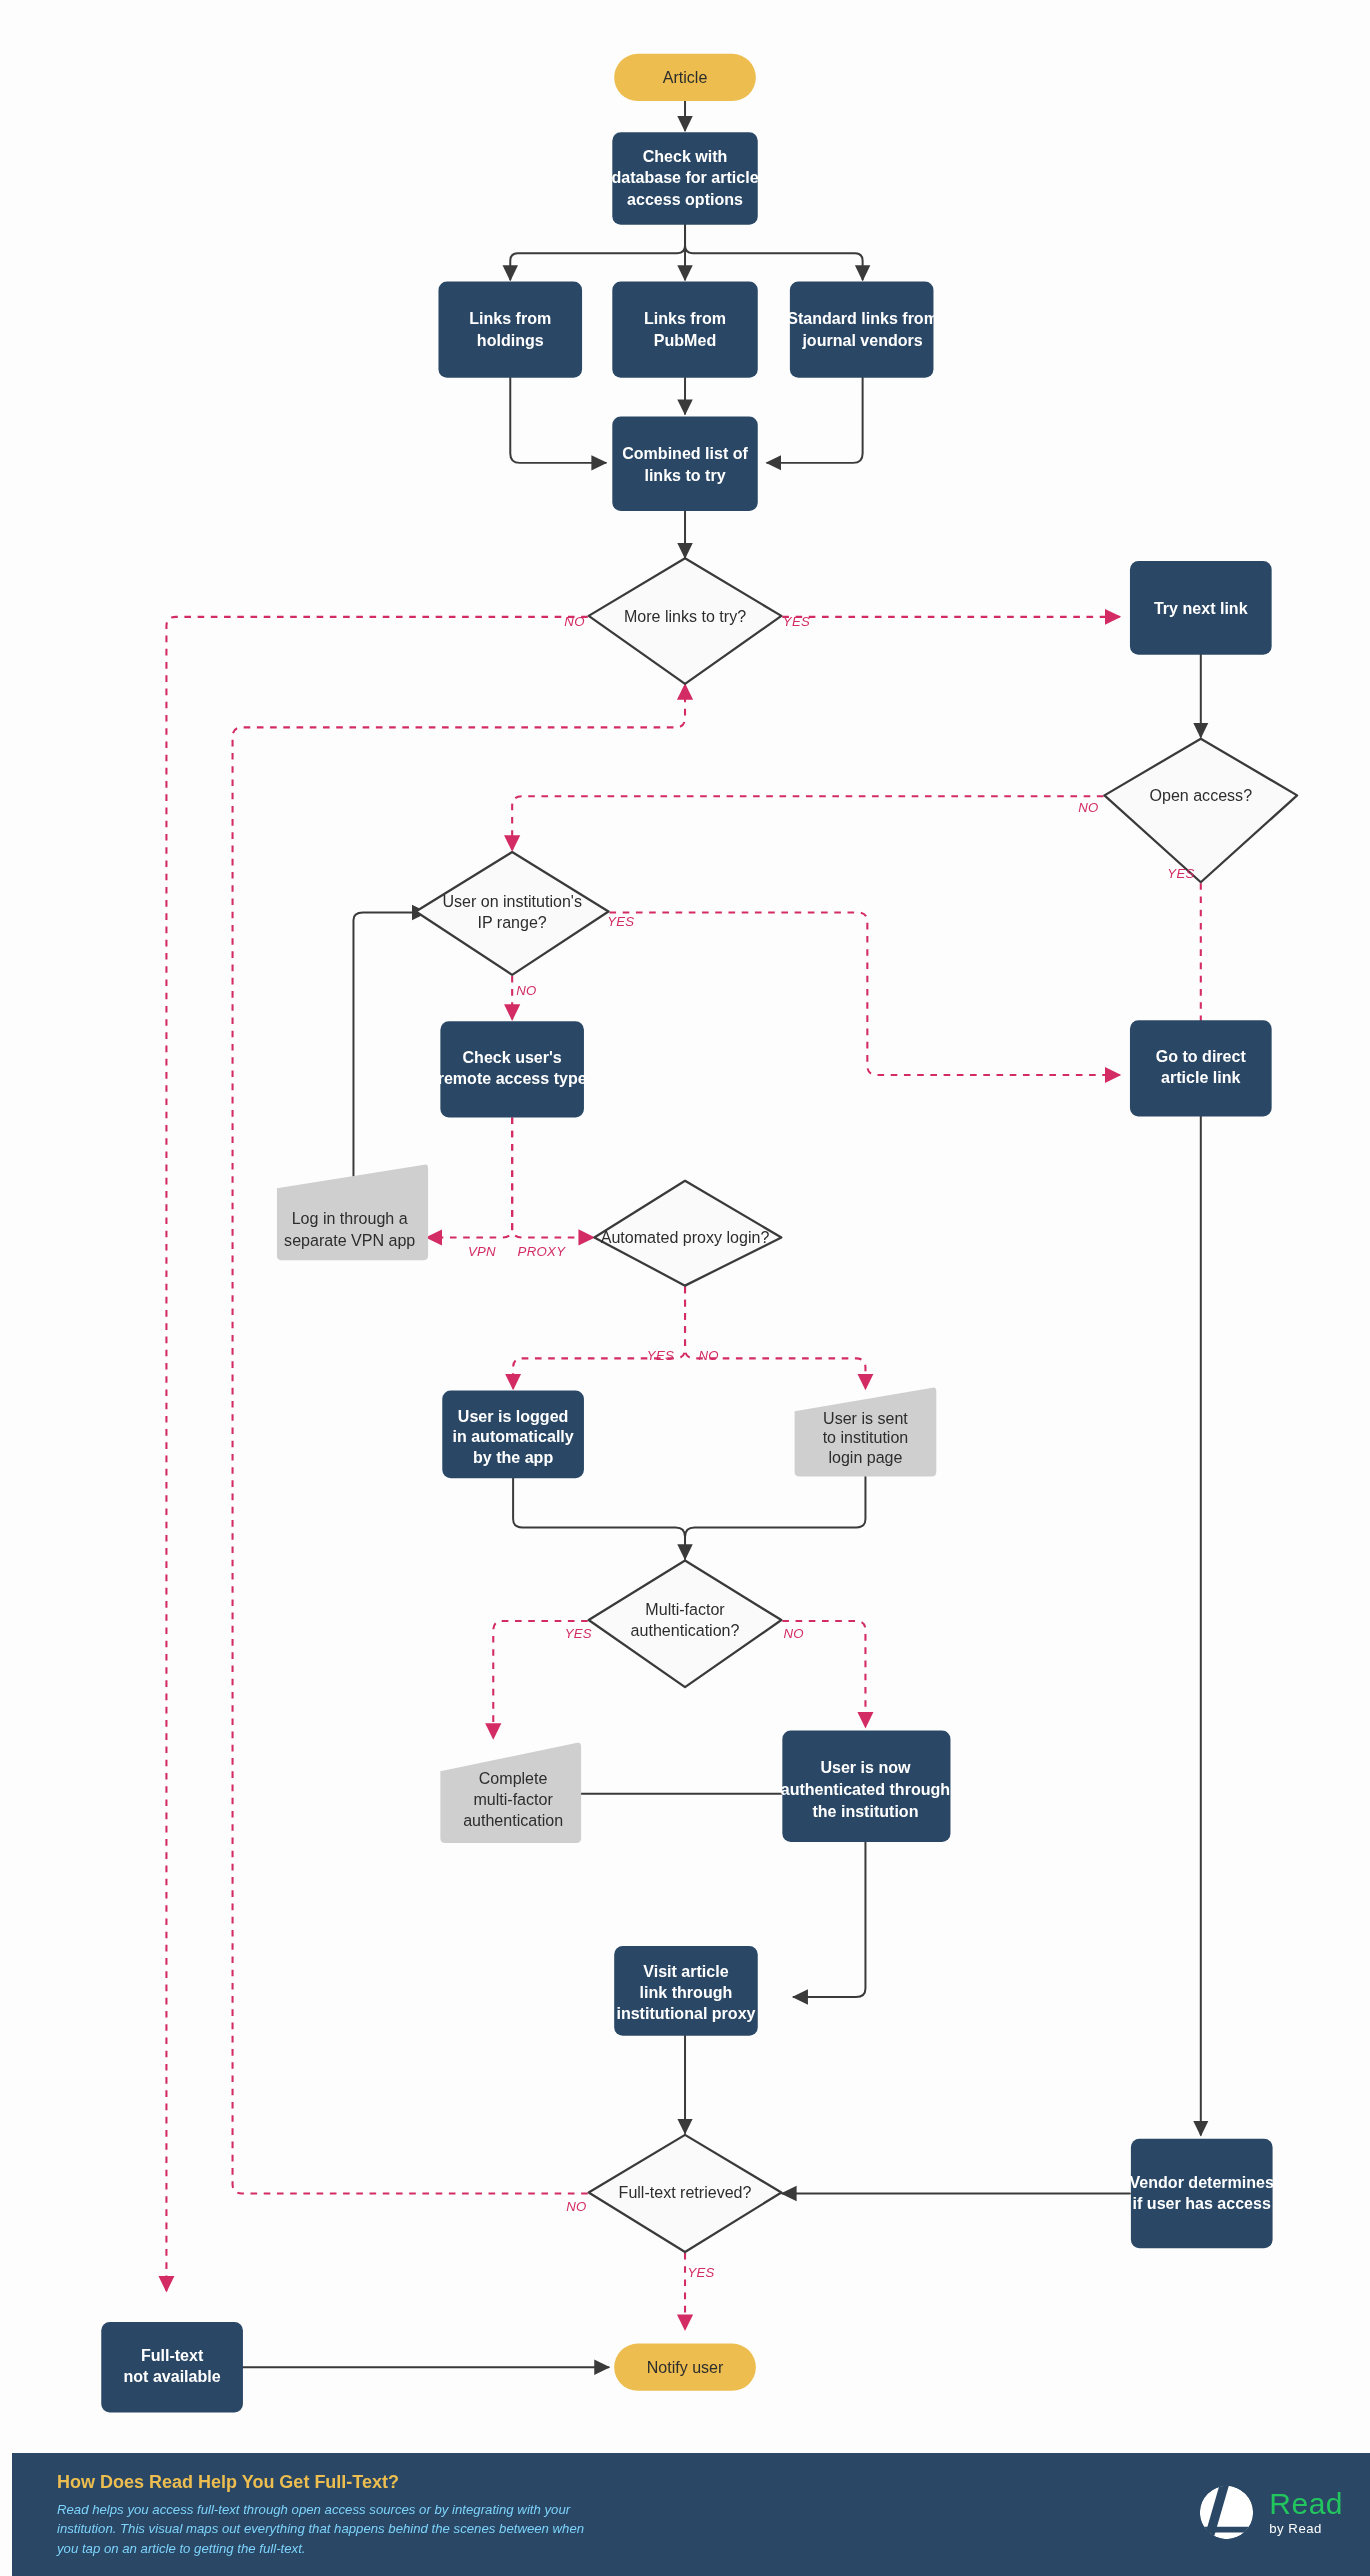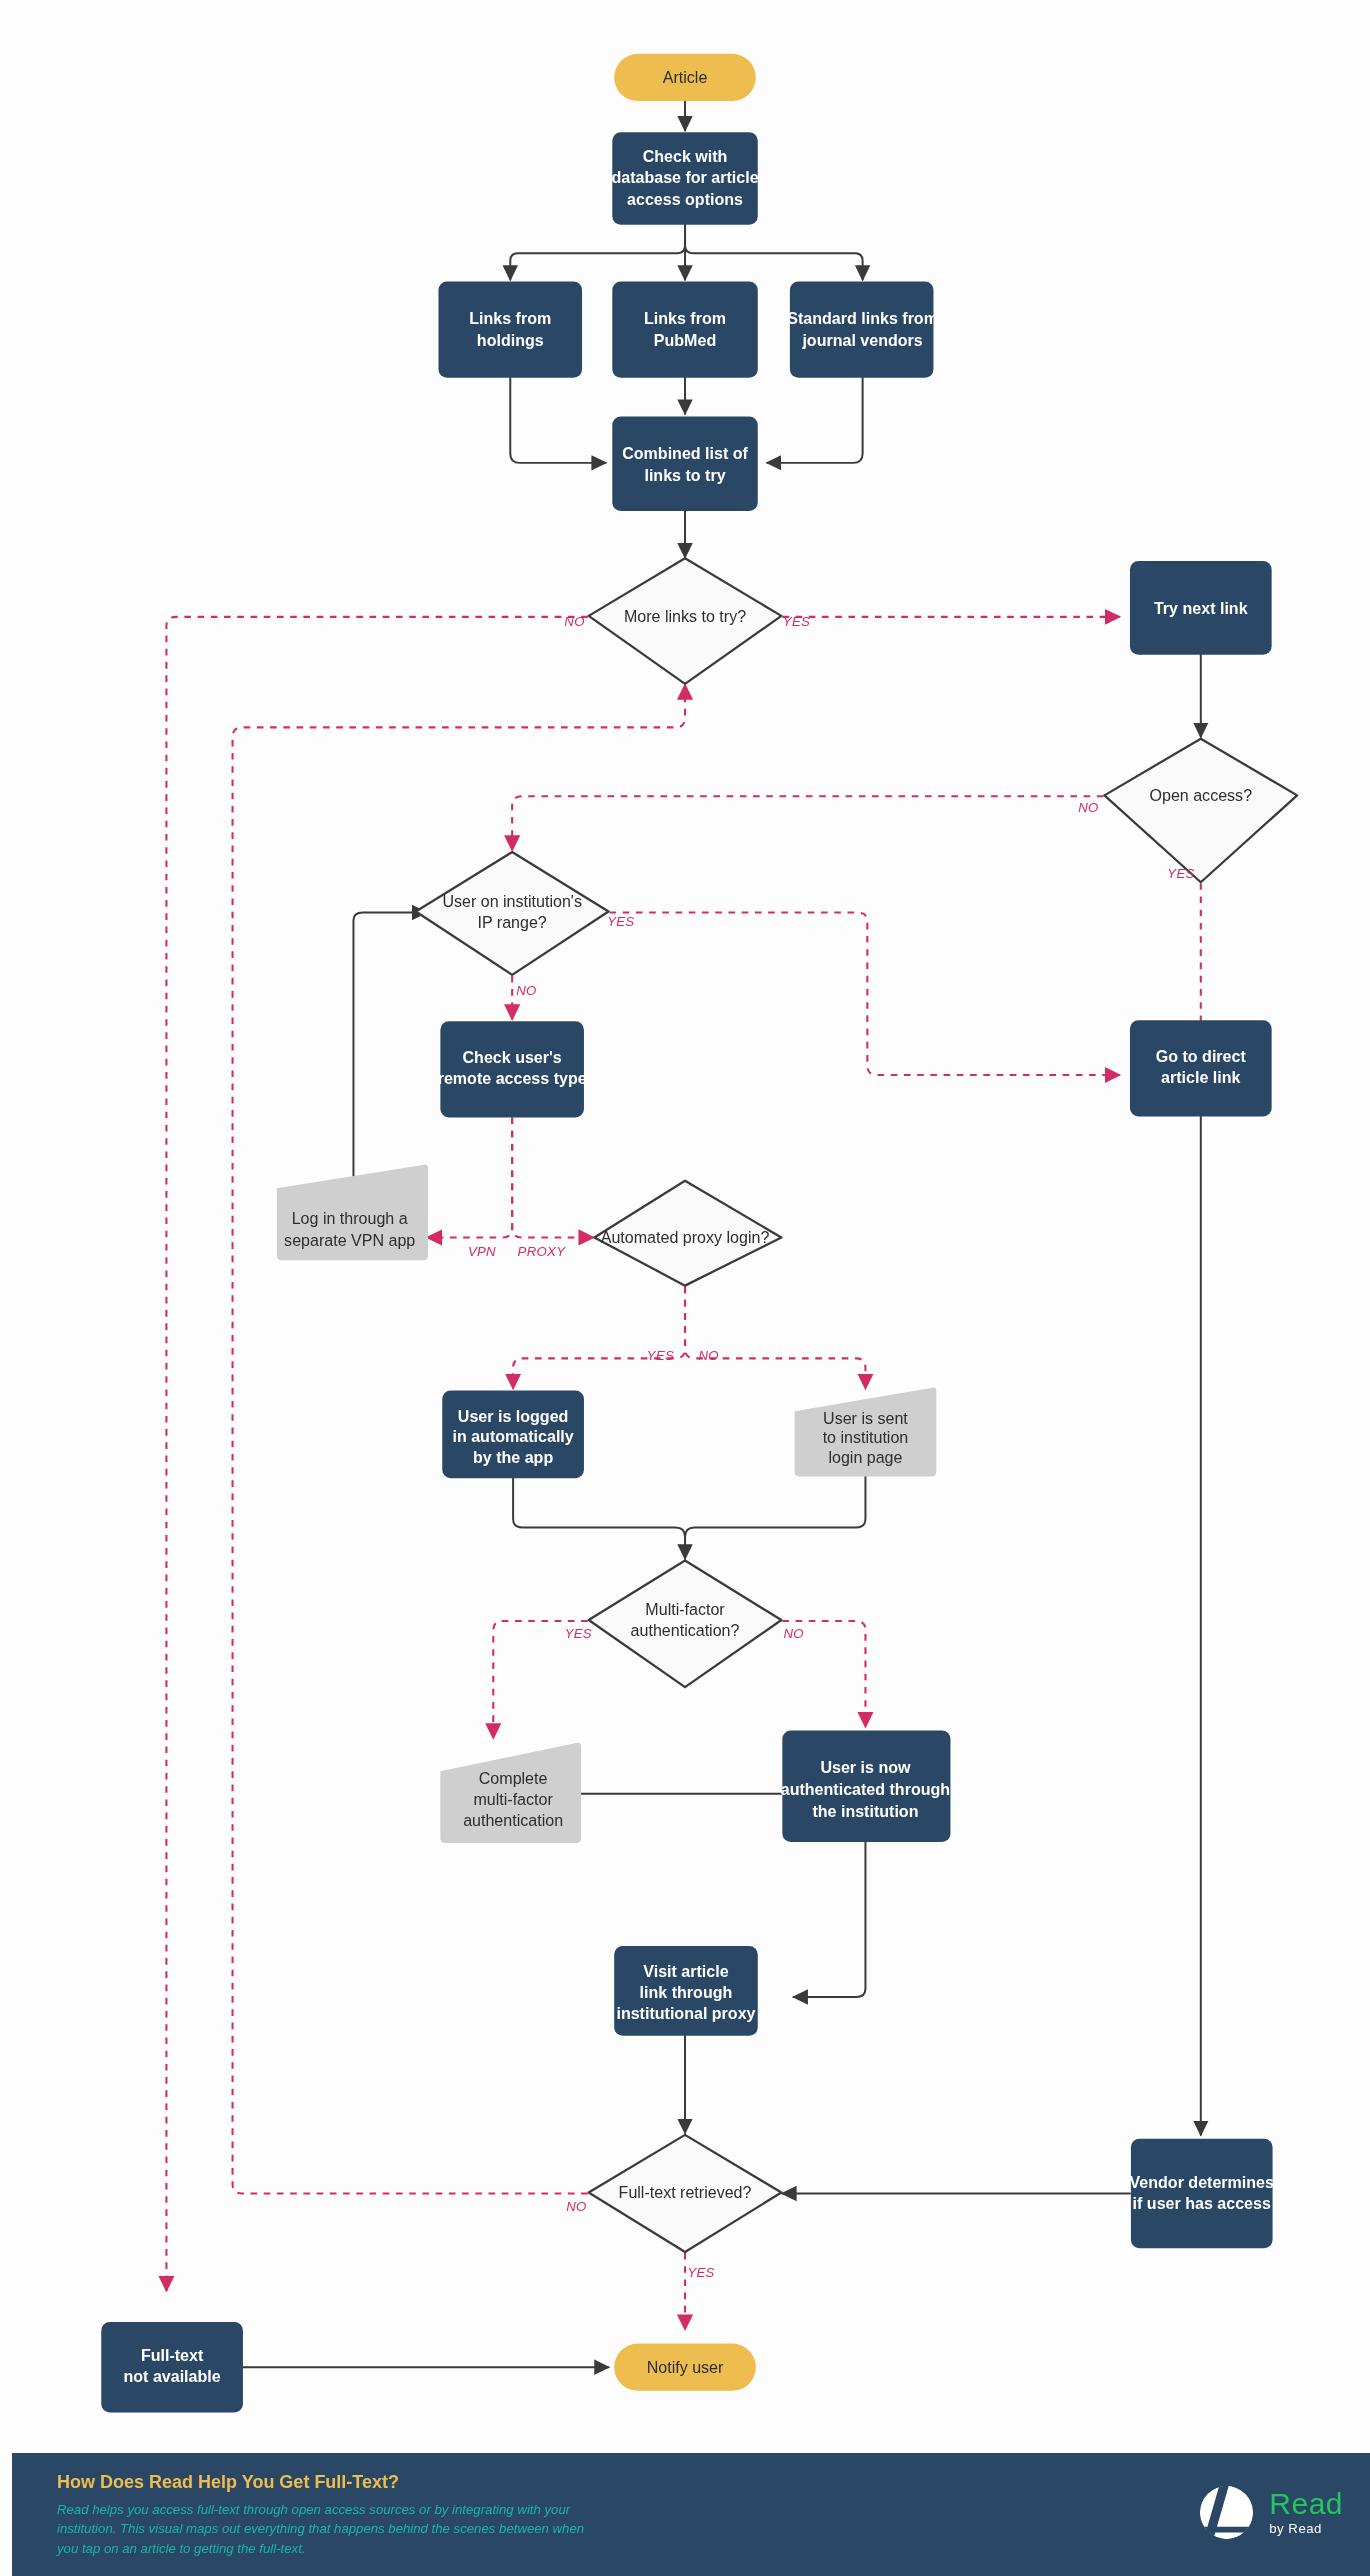--- a/index.html
+++ b/index.html
@@ -15,21 +15,21 @@
           background:#f4f4f4;border-radius:10.4px;box-sizing:border-box;}
   #legend .ttl{font-size:15px;letter-spacing:1.3px;color:#dfdfdf;font-weight:600;text-align:center;margin:3.8px 0 13.2px 0;}
   #legend .row{display:flex;align-items:center;gap:10.4px;margin-bottom:15px;}
   #legend .row:last-child{margin-bottom:1.9px;}
   #legend .dot{width:26.4px;height:26.4px;border-radius:50%;flex:0 0 26.4px;}
   #legend .lbl{font-size:12.8px;color:#272727;line-height:1.22;}
   
   #footer{position:absolute;left:0;top:2453px;width:1371px;height:123px;background:#2a4865;margin-left:12px;}
   #ftxt{position:absolute;left:45px;top:19px;width:529px;}
   #ftxt .fh{color:#edbe4f;font-size:18px;font-weight:700;margin:0 0 6.6px 0;}
-  #ftxt .fb{color:#14b8a6;font-size:13.2px;font-style:italic;line-height:1.5;margin:0;}
+  #ftxt .fb{color:#7dd3fc;font-size:13.2px;font-style:italic;line-height:1.5;margin:0;}
   #brand{position:absolute;right:40px;top:30px;display:flex;align-items:center;gap:13.2px;}
   #brand .wd{color:#22c55e;font-size:30px;font-weight:400;letter-spacing:0.5px;line-height:1;}
   #brand .sub{color:#ffffff;font-size:13.2px;font-weight:300;letter-spacing:0.5px;margin-top:1.9px;}
 </style>
 </head>
 <body>
 
 <div id="stage">
 
 

